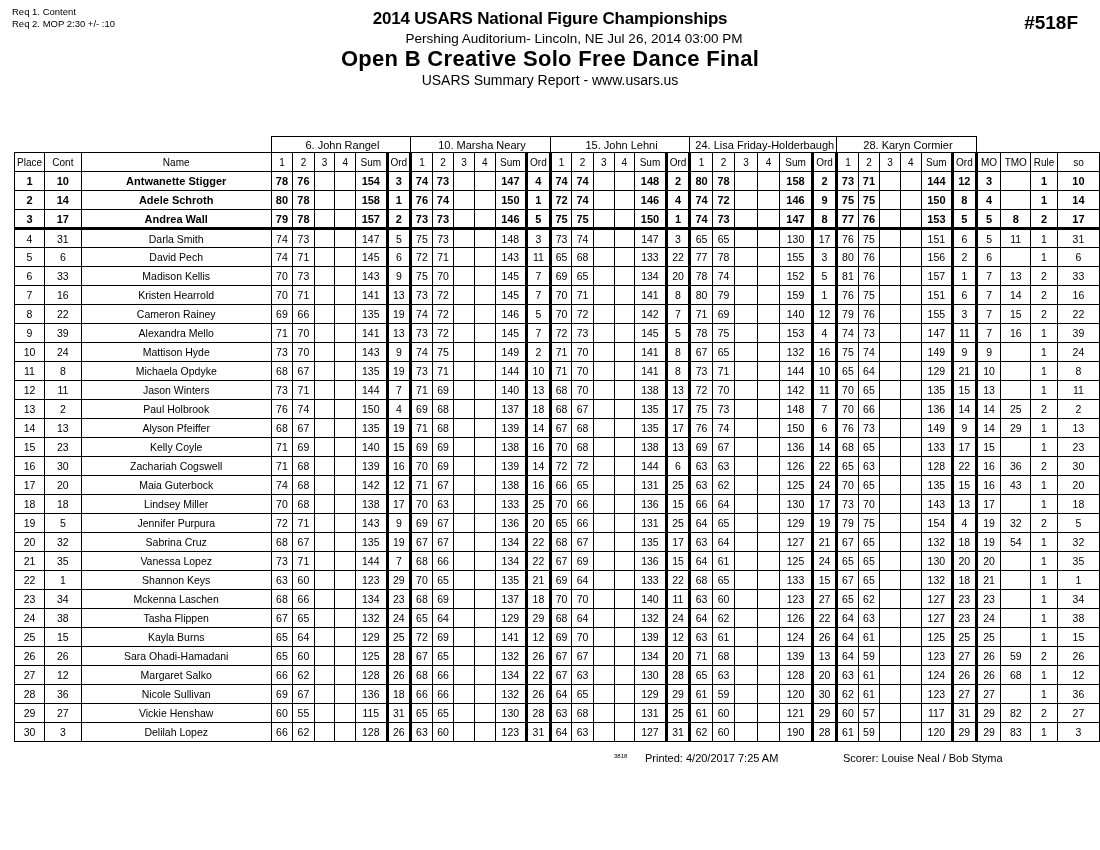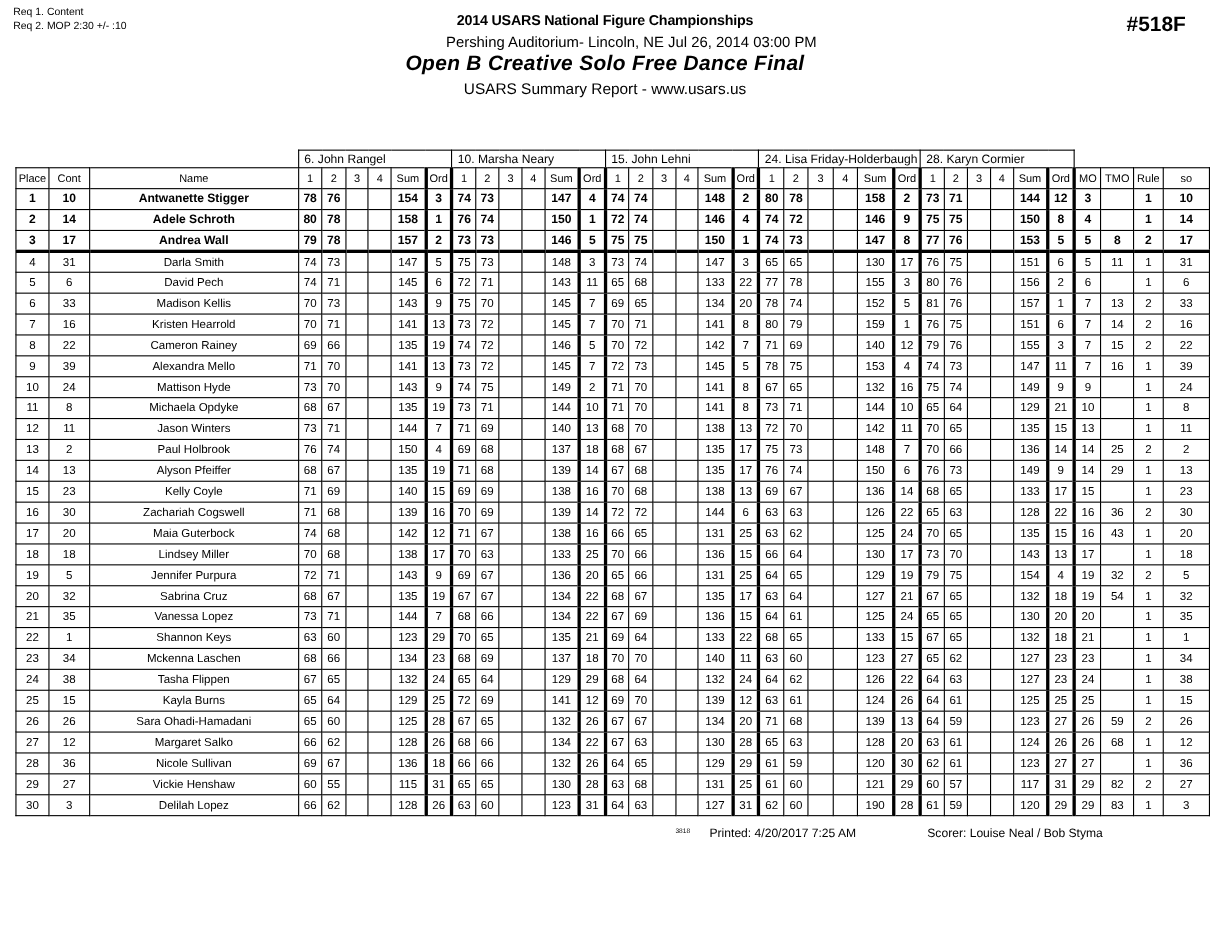--- a/index.html
+++ b/index.html
@@ -17,23 +17,23 @@
   .req-block{
     position:absolute;left:12px;top:6px;
     font-size:9.5px;line-height:12px;white-space:nowrap;
   }
   .req-line{display:block;}
 
   .title-block{
     position:absolute;left:0;top:8px;width:1100px;text-align:center;
     pointer-events:none;
   }
-  .t1{font-size:13px;font-weight:bold;letter-spacing:-0.2px;line-height:22px;}
+  .t1{font-size:17px;font-weight:bold;letter-spacing:-0.2px;line-height:22px;}
   .t2{font-size:13.5px;line-height:17px;margin-left:48px;}
-  .t3{font-size:19px;font-weight:bold;line-height:24px;letter-spacing:0.3px;font-style:italic;}
+  .t3{font-size:22px;font-weight:bold;line-height:24px;letter-spacing:0.3px;}
   .t4{font-size:14px;line-height:19px;}
 
   .event-num{
     position:absolute;right:22px;top:12px;
     font-size:19px;font-weight:bold;
   }
 
   
   .tbl-wrap{position:absolute;left:14px;top:136px;}
   table.grid{border-collapse:collapse;table-layout:fixed;}
@@ -45,21 +45,21 @@
     height:19px;
     text-align:center;
     vertical-align:middle;
     overflow:hidden;
     white-space:nowrap;
     box-sizing:border-box;
   }
   
   tr.judgeband td{
     height:16px;border-top:1px solid #000;border-bottom:1px solid #000;
-    text-align:left;font-size:11px;padding-left:5px;
+    text-align:center;font-size:11px;padding-left:5px;
   }
   td.nb{border:0 !important;}
 
   
   tr.colhead td{height:19px;font-size:10px;}
   td.h-left{text-align:left;padding-left:4px;}
 
   
   .ordcol{font-weight:bold;border-left:3px solid #000 !important;border-right:3px solid #000 !important;}
   .judge-start{border-left:3px solid #000 !important;}

